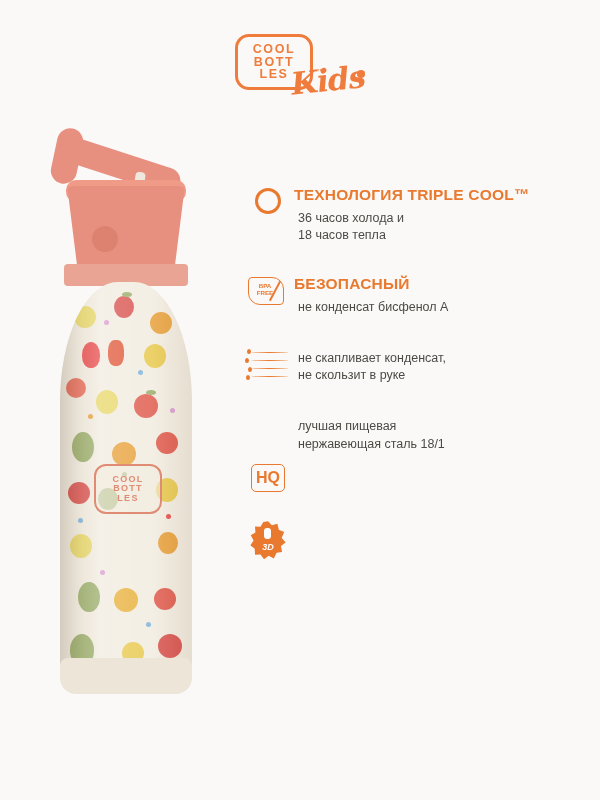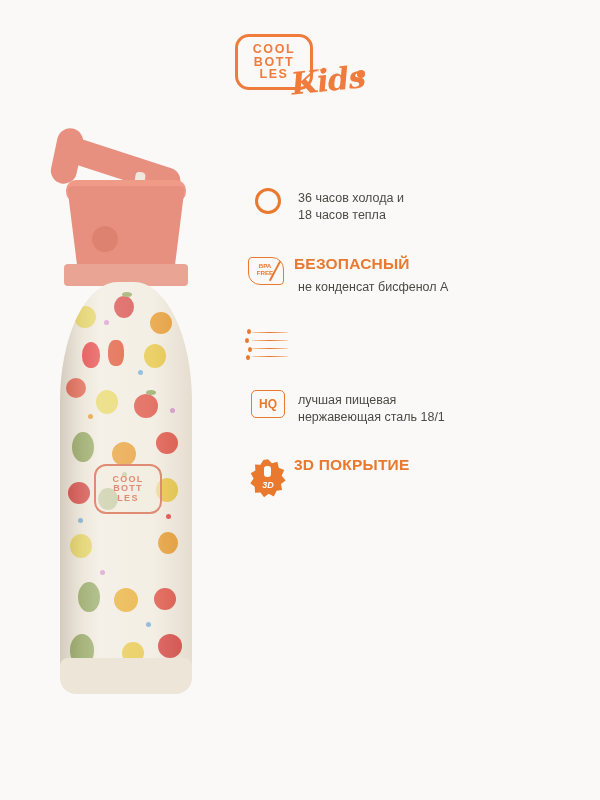--- a/index.html
+++ b/index.html
@@ -337,26 +337,27 @@
     height: 5px;
     background: #e8792f;
     border-radius: 50% 50% 50% 50%;
   }
   .ic-hq {
     width: 34px;
     height: 28px;
     border: 1.6px solid #e8792f;
     border-radius: 5px;
     color: #e8792f;
-    font-size: 12px;
+    font-size: 16px;
     font-weight: bold;
     display: flex;
     align-items: center;
     justify-content: center;
     box-sizing: border-box;
+    margin-top: 48px;
   }
   .ic-3d {
     position: relative;
     width: 40px;
     height: 42px;
     font-style: italic;
   }
   .ic-3d .burst {
     position: absolute;
     left: 2px;
@@ -472,20 +473,21 @@
   </div>
 </div>
 
 <div class="features">
 
   <div class="feature">
     <div class="feature-icon">
       <div class="ic-ring"></div>
     </div>
     <div class="feature-text">
+      <p class="feature-title">ТЕХНОЛОГИЯ TRIPLE COOL™</p>
       <p class="feature-desc">36 часов холода и
 18 часов тепла</p>
     </div>
   </div>
 
   <div class="feature">
     <div class="feature-icon">
       <div class="ic-bpa">
         <div class="bpa-shape"></div>
         <div class="bpa-text">
@@ -508,20 +510,22 @@
         <div class="wv" style="top:12px;"></div>
         <div class="wv" style="top:20px;"></div>
         <div class="wv" style="top:28px;"></div>
         <div class="drp" style="left:2px; top:1px;"></div>
         <div class="drp" style="left:0px; top:10px;"></div>
         <div class="drp" style="left:3px; top:19px;"></div>
         <div class="drp" style="left:1px; top:27px;"></div>
       </div>
     </div>
     <div class="feature-text">
+      <p class="feature-desc">не скапливает конденсат,
+не скользит в руке</p>
     </div>
   </div>
 
   <div class="feature">
     <div class="feature-icon">
       <div class="ic-hq">HQ</div>
     </div>
     <div class="feature-text">
       <p class="feature-desc">лучшая пищевая
 нержавеющая сталь 18/1</p>
@@ -530,17 +534,16 @@
 
   <div class="feature">
     <div class="feature-icon">
       <div class="ic-3d">
         <div class="burst"></div>
         <div class="fig"></div>
         <div class="label3d">3D</div>
       </div>
     </div>
     <div class="feature-text">
-      <p class="feature-title">3D  ПОКРЫТИЕ</p>
     </div>
   </div>
 
 </div>
 
 </body></html>

